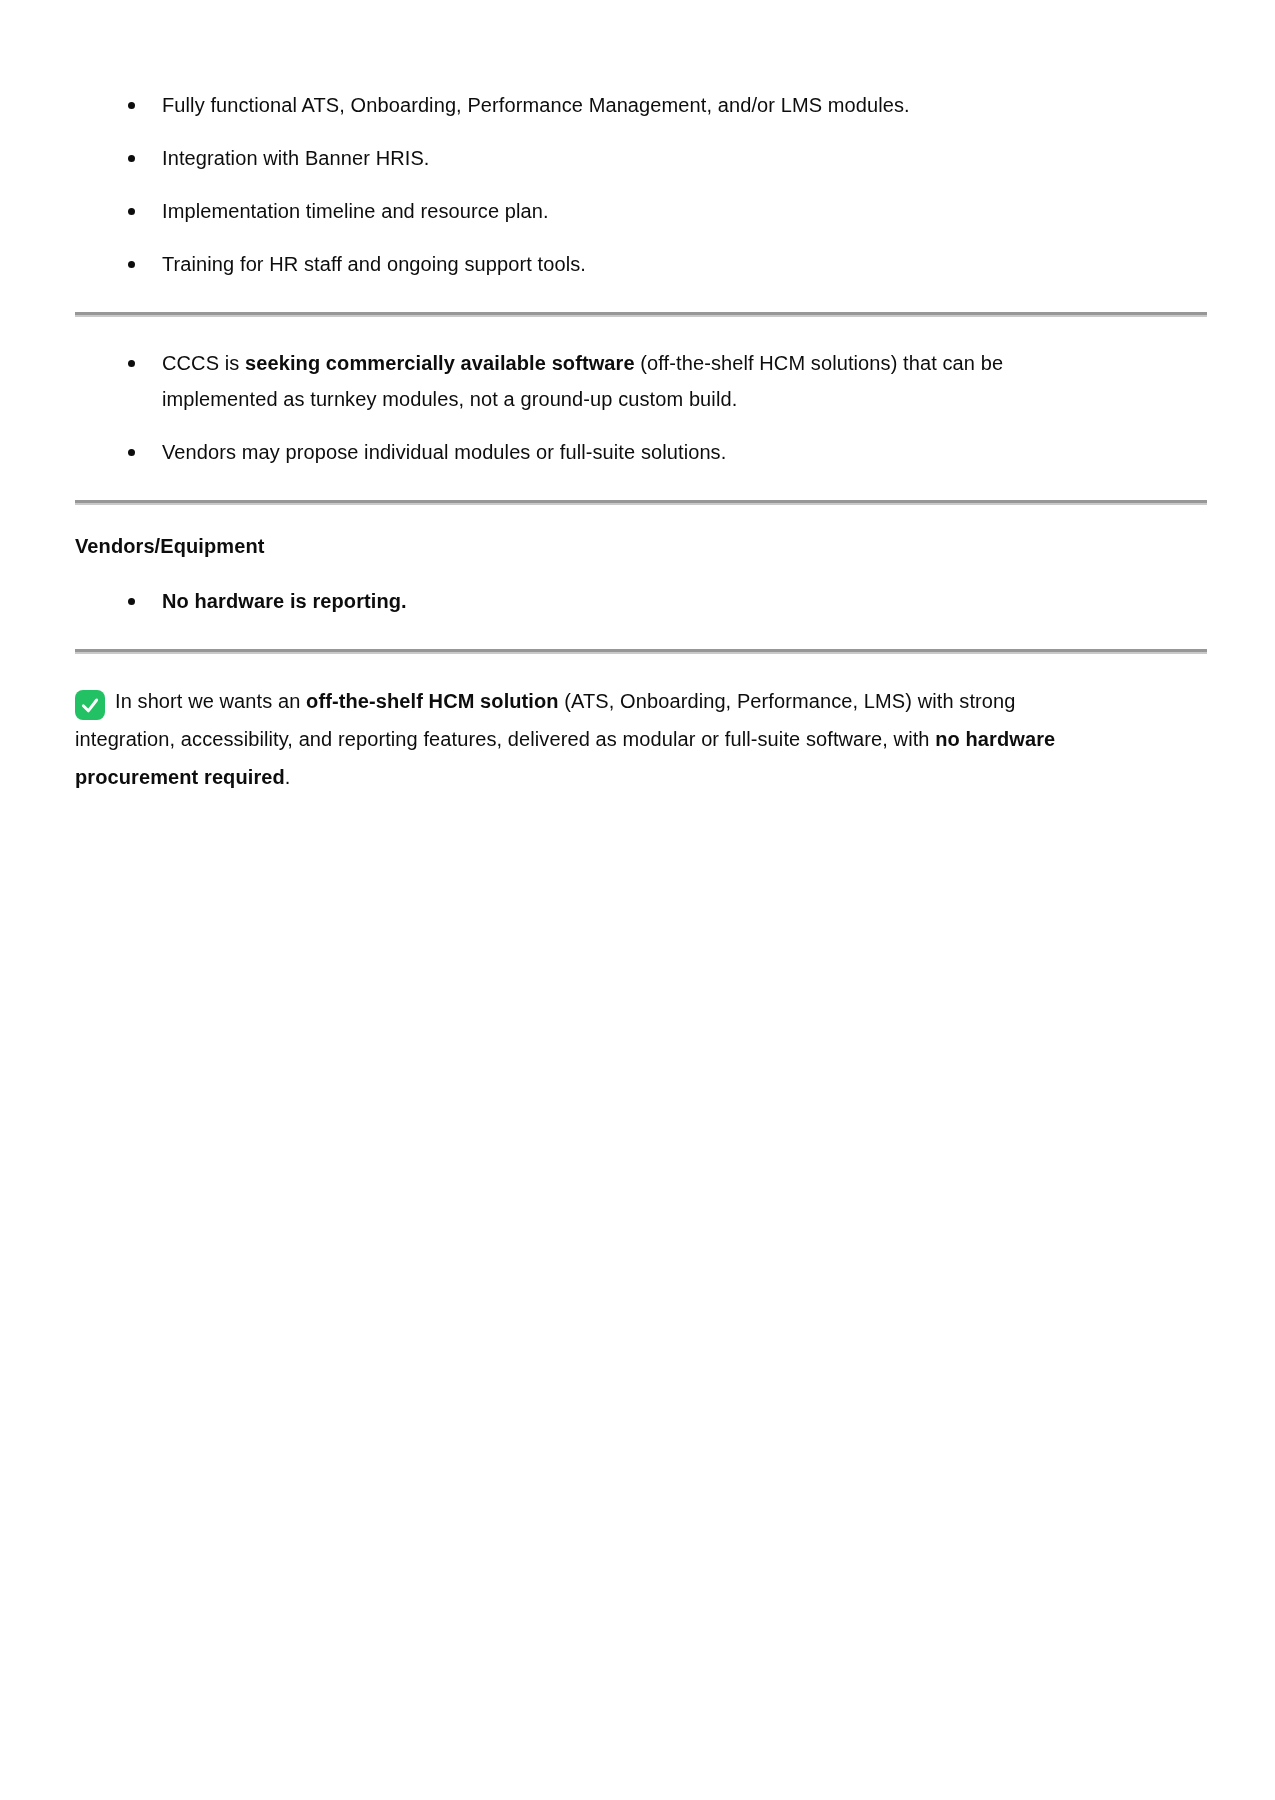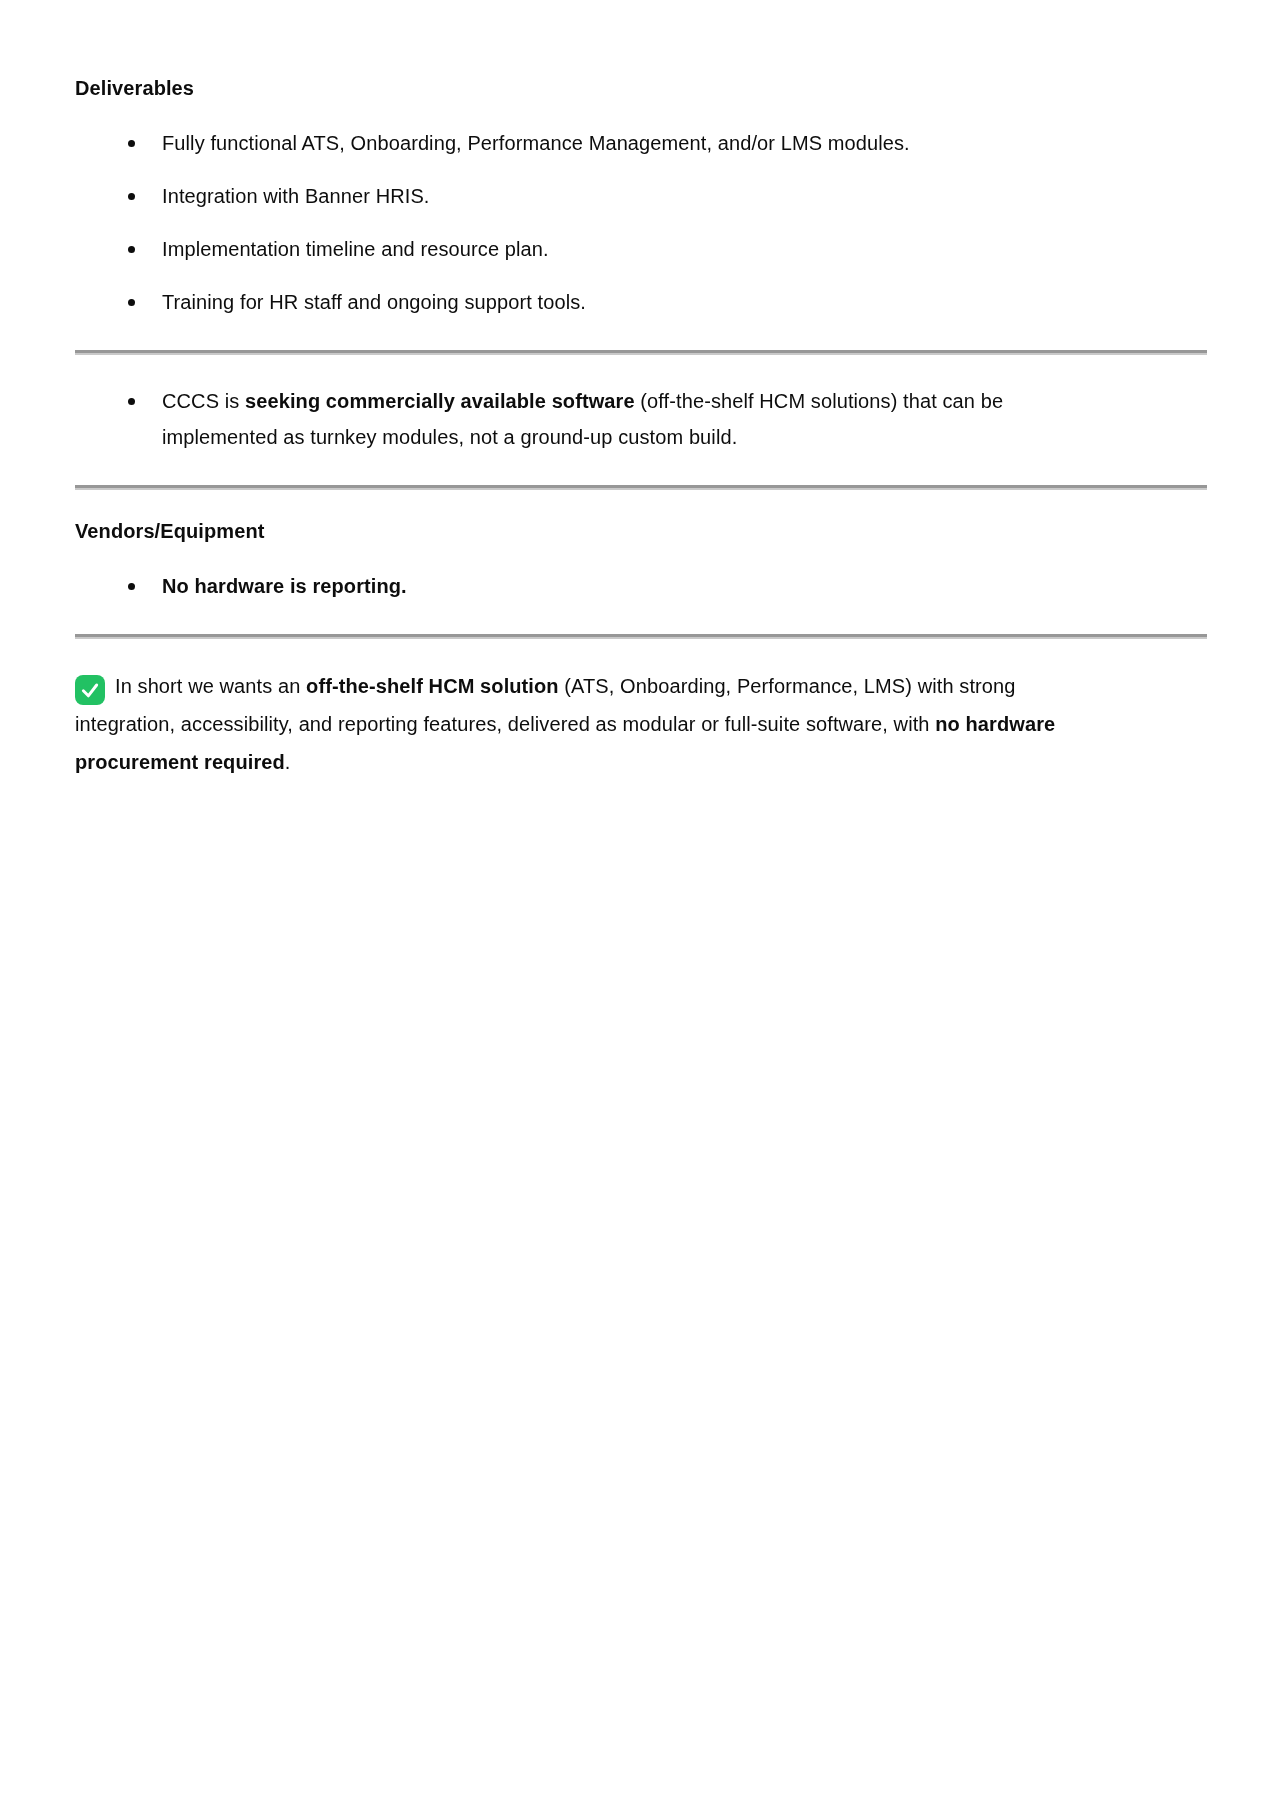--- a/index.html
+++ b/index.html
@@ -81,32 +81,32 @@
     margin-right:10px;
   }
   strong{font-weight:700;}
 </style>
 </head>
 <body>
 
 <main class="doc" data-name="document-page">
   <div data-name="document-sections">
       <section class="doc-section" data-name="document-section">
-        <h3 data-name="section-heading">Deliverables</h3>
         <ul class="bullet-list" data-name="bullet-list">
           <li data-name="list-item"><span data-name="text-run">Fully functional ATS, Onboarding, Performance Management, and/or LMS modules.</span></li>
           <li data-name="list-item"><span data-name="text-run">Integration with Banner HRIS.</span></li>
           <li data-name="list-item"><span data-name="text-run">Implementation timeline and resource plan.</span></li>
           <li data-name="list-item"><span data-name="text-run">Training for HR staff and ongoing support tools.</span></li>
         </ul>
         <hr data-name="section-divider">
       </section>
       <section class="doc-section" data-name="document-section">
         <ul class="bullet-list" data-name="bullet-list">
           <li data-name="list-item"><span data-name="text-run">CCCS is </span><strong data-name="bold-text-run">seeking commercially available software</strong><span data-name="text-run"> (off-the-shelf HCM solutions) that can be implemented as turnkey modules, not a ground-up custom build.</span></li>
+          <li data-name="list-item"><span data-name="text-run">Vendors may propose individual modules or full-suite solutions.</span></li>
         </ul>
         <hr data-name="section-divider">
       </section>
       <section class="doc-section" data-name="document-section">
         <h3 data-name="section-heading">Vendors/Equipment</h3>
         <ul class="bullet-list" data-name="bullet-list">
           <li data-name="list-item"><strong data-name="bold-text-run">No hardware is reporting.</strong></li>
         </ul>
         <hr data-name="section-divider">
       </section>

